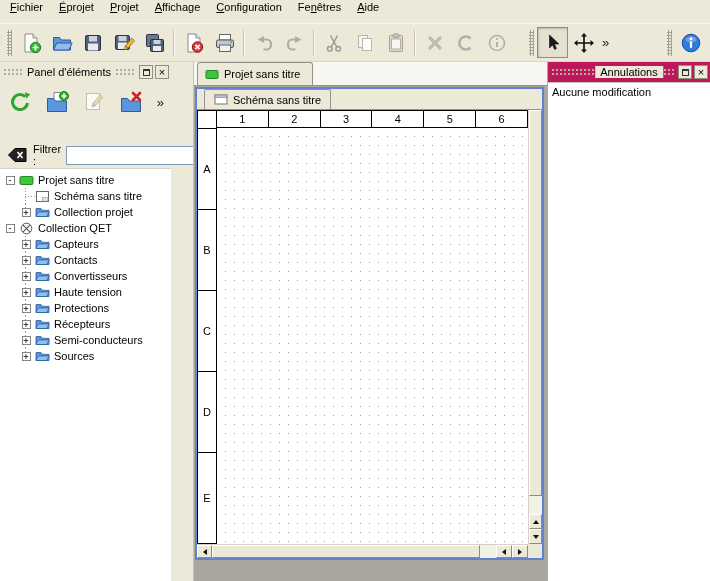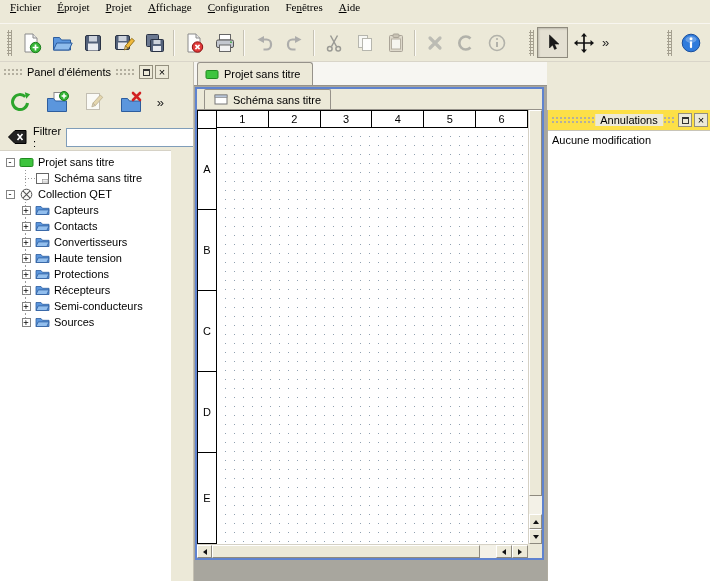--- a/index.html
+++ b/index.html
@@ -2,21 +2,21 @@
 <html><head>
 <meta charset="utf-8">
 <style>
   *{margin:0;padding:0;box-sizing:border-box;}
   html,body{width:710px;height:581px;overflow:hidden;}
   body{font-family:"Liberation Sans",sans-serif;font-size:11px;color:#000;background:#ece9d8;}
   #app{position:absolute;top:0;left:0;width:710px;height:581px;background:#ece9d8;}
 
   
   #menubar{position:absolute;top:0;left:0;width:710px;height:23px;display:flex;align-items:stretch;padding-left:2px;background:#ece9d8;}
-  .menu-item{padding:1px 8px 3px;cursor:default;white-space:nowrap;font-family:Liberation Serif, serif;}
+  .menu-item{padding:1px 8px 3px;cursor:default;white-space:nowrap;}
   .menu-item .u{text-decoration:underline;}
 
   
   #toolbar{position:absolute;top:23px;left:0;width:710px;height:39px;display:flex;align-items:center;padding:0 4px;background:#ece9d8;border-bottom:1px solid #d9d5c9;border-top:1px solid #f8f6f0;}
   .grip{width:5px;height:26px;margin:0 3px;flex:0 0 5px;background-image:radial-gradient(#a5a090 1px,transparent 1.2px);background-size:3px 3px;background-position:0 1px;}
   .tb{width:31px;height:31px;flex:0 0 31px;border:1px solid transparent;background:transparent;display:flex;align-items:center;justify-content:center;padding:0;}
   .tb.pressed{border:1px solid #8f8b7e;background:#e4e0d2;box-shadow:inset 1px 1px 2px rgba(0,0,0,.18);}
   .tsep{width:2px;height:26px;margin:0 3px;flex:0 0 2px;border-left:1px solid #c6c2b4;border-right:1px solid #fbfaf6;}
   .tspacer{width:14px;flex:0 0 14px;}
   .ovf{font-size:13px;color:#222;padding:0 3px;background:none;border:none;height:31px;font-family:inherit;}
@@ -27,21 +27,21 @@
   .dock-tex{position:absolute;top:6px;bottom:5px;left:3px;right:36px;background-image:radial-gradient(#b3af9f 1px,transparent 1.15px);background-size:4px 4px;}
   .dock-lbl{position:absolute;top:4px;background:#ece9d8;padding:0 5px;white-space:nowrap;}
   .dock-btns{position:absolute;right:2px;top:3px;display:flex;gap:2px;}
   .dock-btn{width:14px;height:14px;border:1px solid #94907f;background:#ece9d8;display:flex;align-items:center;justify-content:center;font-size:11px;line-height:1;padding:0;font-family:inherit;}
   .float-glyph{width:7px;height:7px;border:1px solid #333;border-top-width:2px;display:block;}
 
   #leftdock{position:absolute;top:62px;left:0;width:171px;bottom:0;background:#ece9d8;display:flex;flex-direction:column;}
   #leftdock .dock-lbl{left:22px;}
   .panel-toolbar{display:flex;align-items:center;height:40px;flex:0 0 40px;padding:2px 4px;}
   .ptb{width:32px;height:32px;flex:0 0 32px;border:1px solid transparent;background:none;display:flex;align-items:center;justify-content:center;margin-right:5px;padding:0;}
-  .filter-row{display:flex;align-items:center;height:26px;flex:0 0 26px;padding:0 6px;gap:5px;margin-top:2px;}
+  .filter-row{display:flex;align-items:center;height:26px;flex:0 0 26px;padding:0 6px;gap:5px;margin-top:20px;}
   .filter-input{flex:1;height:19px;border:1px solid #7f9db9;background:#fff;font:inherit;padding:1px 3px;}
 
   
   .tree{flex:1;background:#fff;overflow:hidden;padding-top:3px;border-top:1px solid #d6d2c6;}
   .trow{display:flex;align-items:center;height:16px;padding-left:4px;white-space:nowrap;}
   .trow.d1{padding-left:20px;}
   .cell{width:12px;height:16px;flex:0 0 12px;display:flex;align-items:center;justify-content:center;position:relative;margin-right:3px;}
   .expander{width:9px;height:9px;border:1px solid #848484;background:#fff;font-size:9px;line-height:7px;text-align:center;font-family:"DejaVu Sans Mono",monospace;display:block;}
   .vln{position:absolute;left:5px;top:0;width:1px;height:16px;background-image:repeating-linear-gradient(to bottom,#9a9a9a 0 1px,transparent 1px 3px);}
   .vln.half{height:8px;}
@@ -81,21 +81,21 @@
   .h-left{top:0;height:13px;left:0;width:15px;}
   .h-right1{top:0;height:13px;right:16px;width:16px;}
   .h-right2{top:0;height:13px;right:0;width:16px;}
   .tri{width:0;height:0;display:block;}
   .tri.up{border-left:3px solid transparent;border-right:3px solid transparent;border-bottom:4px solid #111;}
   .tri.down{border-left:3px solid transparent;border-right:3px solid transparent;border-top:4px solid #111;}
   .tri.left{border-top:3px solid transparent;border-bottom:3px solid transparent;border-right:4px solid #111;}
   .tri.right{border-top:3px solid transparent;border-bottom:3px solid transparent;border-left:4px solid #111;}
 
   
-  #rightdock{position:absolute;top:62px;left:547px;right:0;bottom:0;background:#fde047;border-left:1px solid #b0aca0;display:flex;flex-direction:column;margin-top:48px;}
+  #rightdock{position:absolute;top:62px;left:547px;right:0;bottom:0;background:#be185d;border-left:1px solid #b0aca0;display:flex;flex-direction:column;}
   #rightdock .dock-lbl{left:50%;transform:translateX(-50%);}
   .dock-body{flex:1;background:#fff;border-top:1px solid #c8c4b8;padding:3px 4px;}
 </style>
 </head>
 <body>
 
 <div id="app">
 
   <div id="menubar">
     <div class="menu-item"><span></span><span class="u">F</span><span>ichier</span></div>
@@ -334,20 +334,33 @@
             <span class="hln"></span>
           </span>
         <span class="ticon">
             <svg width="15" height="13" viewBox="0 0 15 13">
               <rect x="1.5" y="1.5" width="12" height="10" fill="#fff" stroke="#666"></rect>
               <rect x="7.5" y="7.5" width="5.5" height="3.5" fill="none" stroke="#999" stroke-width="0.7"></rect>
               <path d="M8 9.2h4.5" stroke="#999" stroke-width="0.5"></path>
             </svg>
           </span>
         <span class="tlabel">Schéma sans titre</span>
+      </div>
+      <div class="trow d1">
+        <span class="cell">
+            <span class="vln half"></span>
+            <span class="expander">+</span>
+          </span>
+        <span class="ticon">
+            <svg width="15" height="13" viewBox="0 0 15 13">
+              <path d="M1 2.5h5l1.5 1.8H14v6.2H1z" fill="#5b96dd" stroke="#2d5d9e" stroke-width="0.8"></path>
+              <path d="M1 10.5l2.2-4.6H14l-2.2 4.6z" fill="#93bfee" stroke="#2d5d9e" stroke-width="0.8"></path>
+            </svg>
+          </span>
+        <span class="tlabel">Collection projet</span>
       </div>
       <div class="trow">
         <span class="cell">
             <span class="expander">-</span>
           </span>
         <span class="ticon">
             <svg width="15" height="13" viewBox="0 0 15 13">
               <circle cx="7.5" cy="6.5" r="5.3" fill="#fbfbf9" stroke="#555"></circle>
               <path d="M3.9 2.9l7.2 7.2M11.1 2.9l-7.2 7.2" stroke="#555" stroke-width="1.1"></path>
             </svg>

